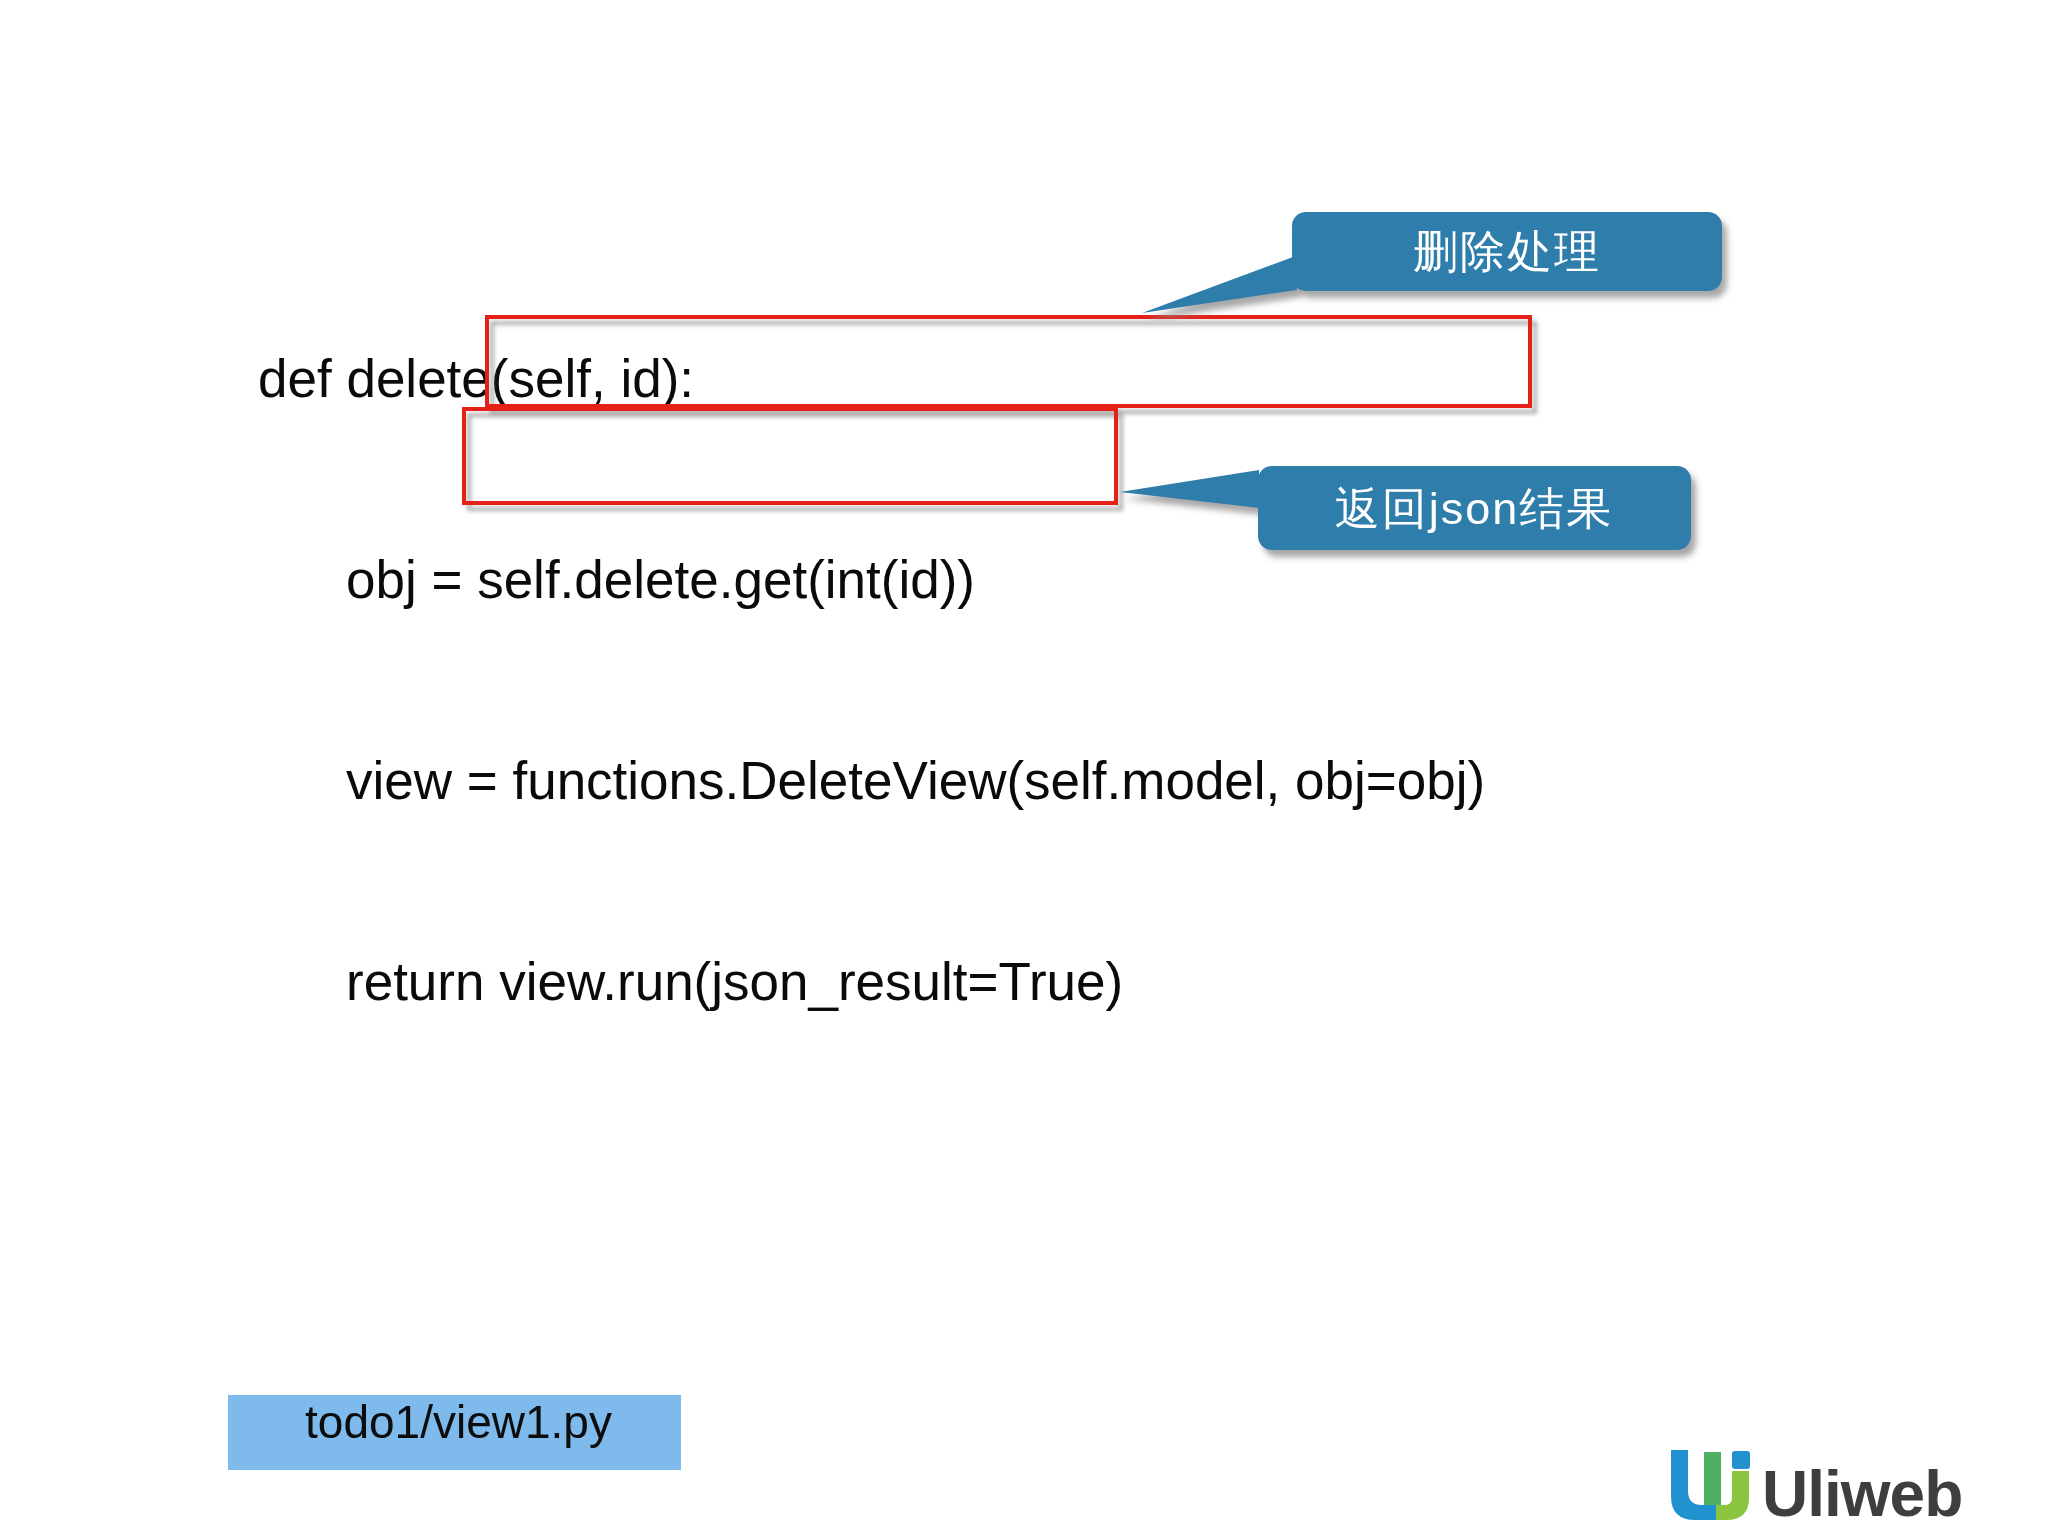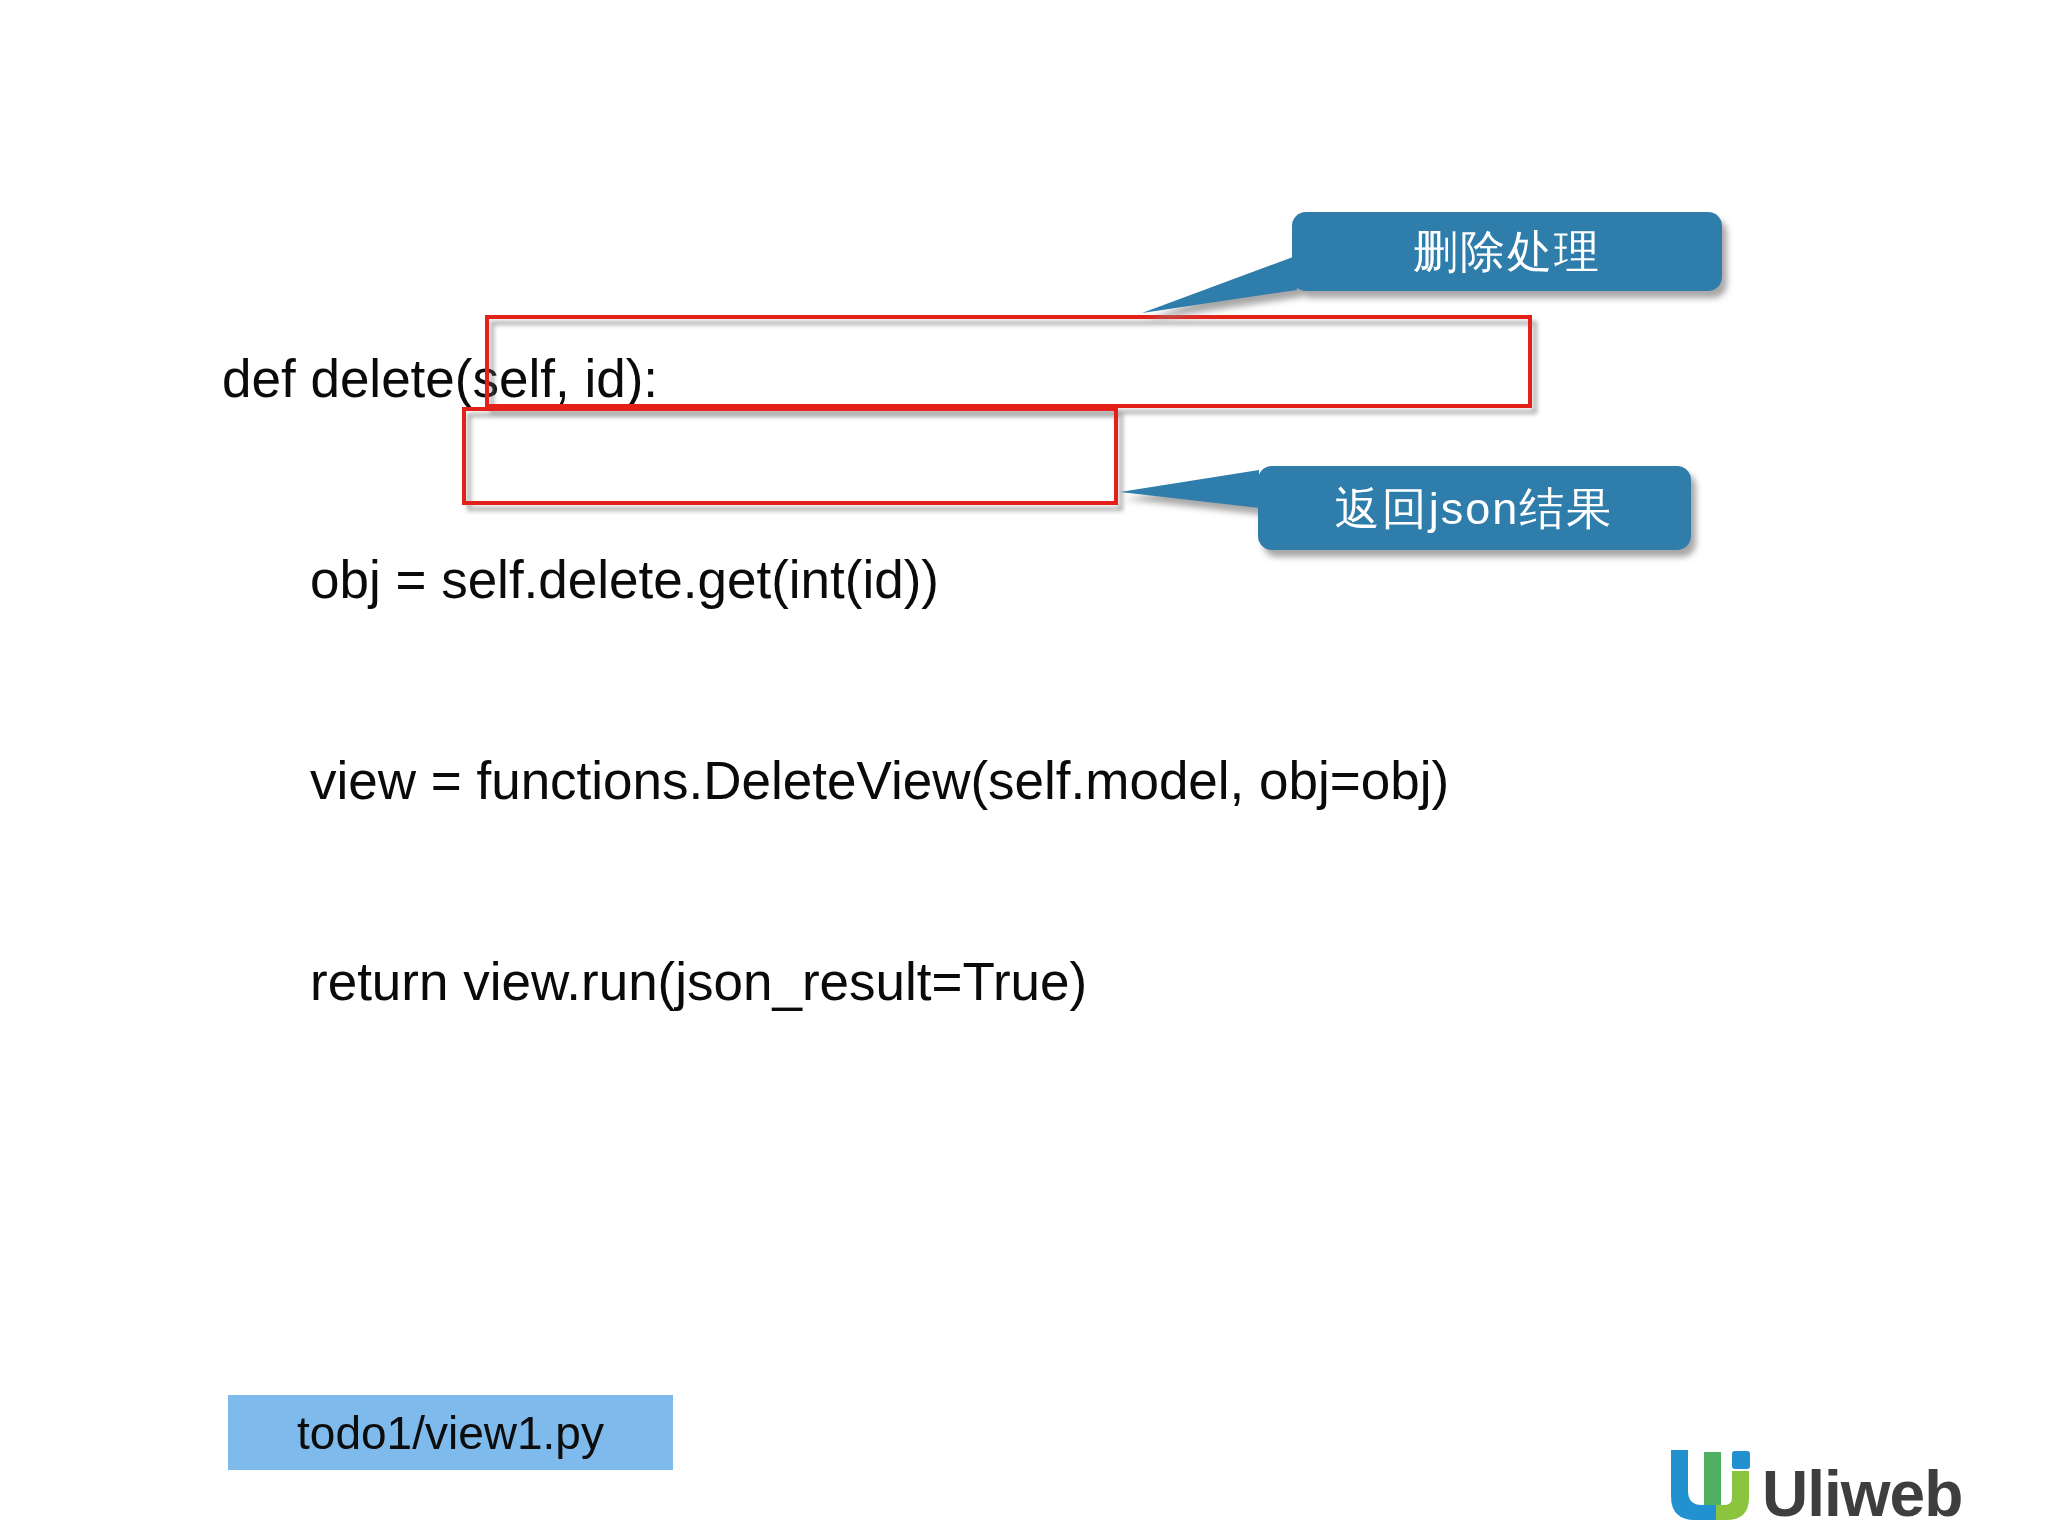--- a/index.html
+++ b/index.html
@@ -15,21 +15,21 @@
   
   .code-block {
     position: absolute;
     left: 222px; top: 211px;
     font-size: 53px;
     line-height: 67px;
     color: #0a0a0a;
     white-space: pre;
     z-index: 1;
   }
-  .code-line { height: 67px; }
+  .code-line { height: 67px; margin-left: 36px; }
   .code-line.indent { padding-left: 88px; }
 
   
   .hl-box {
     position: absolute;
     border: 4px solid #e32119;
     box-sizing: border-box;
     background: transparent;
     z-index: 2;
     filter: drop-shadow(5px 6px 2px rgba(110,110,110,0.55));
@@ -47,24 +47,25 @@
     fill: #ffffff;
     letter-spacing: 2px;
   }
 
   
   .file-label {
     position: absolute;
     left: 228px; top: 1395px;
     width: 445px; height: 75px;
     background: #7ebbec;
-    display: flex; align-items: center; justify-content: center;
+    display: flex; align-items: flex-start; justify-content: center;
     font-size: 46px;
     color: #0d0d0d;
     z-index: 1;
+    padding-left: 8px;
   }
 
   
   .logo {
     position: absolute;
     left: 1668px; top: 1444px;
     height: 76px;
     display: flex; align-items: flex-end;
     z-index: 1;
     text-align: center;

